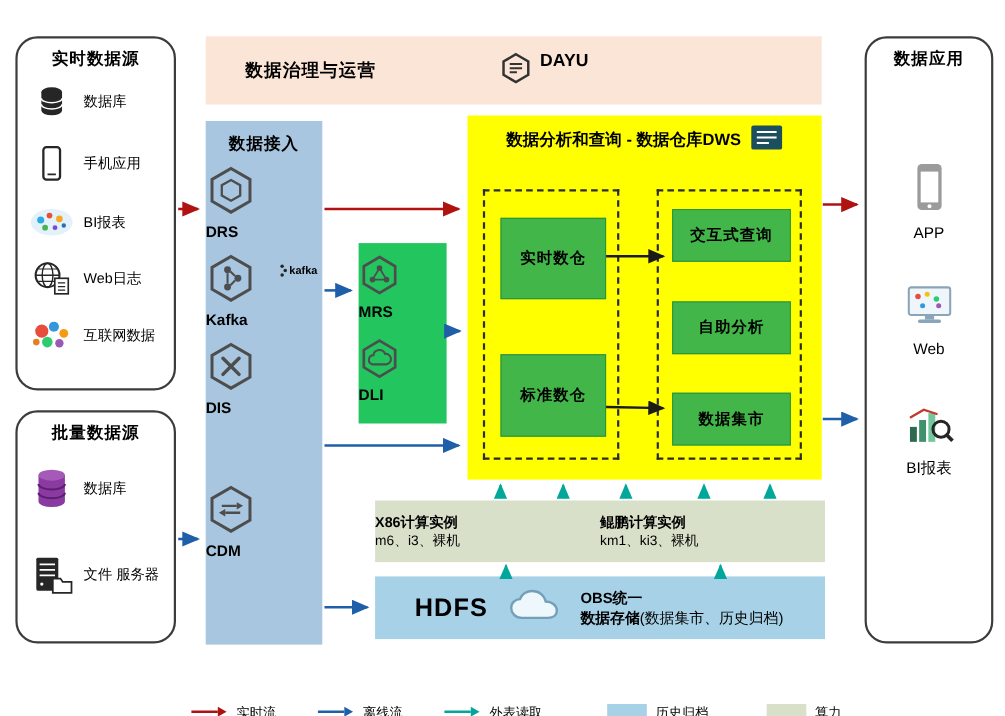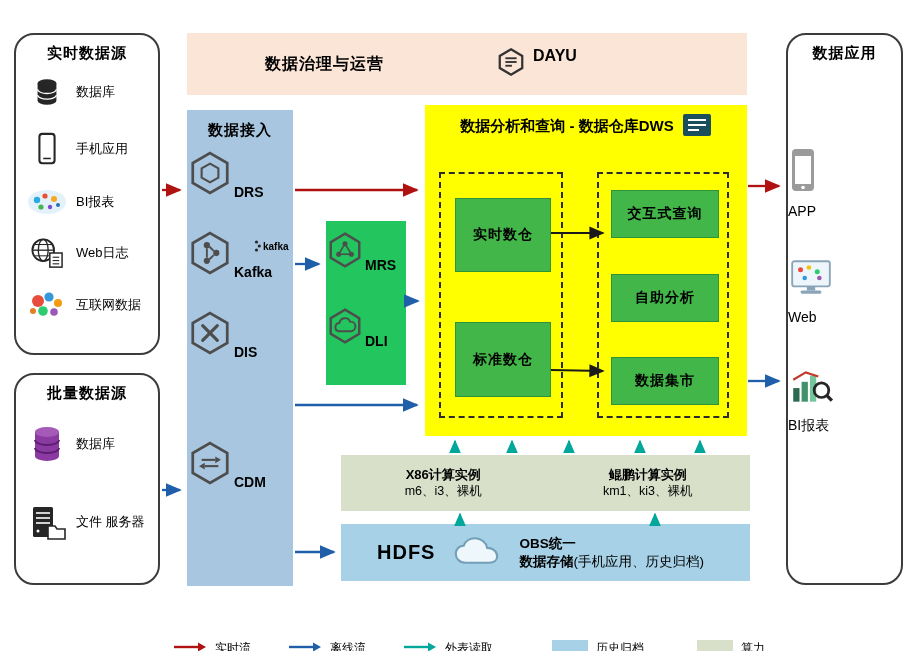--- a/index.html
+++ b/index.html
@@ -10,52 +10,52 @@
   .frame{position:absolute;border:2px solid #3c3c3c;border-radius:20px;background:#fff;display:flex;flex-direction:column}
   .frame-title{font-weight:bold;font-size:15px;text-align:center;padding-top:9px;letter-spacing:1px}
 
   .src-list{flex:1;display:flex;flex-direction:column;justify-content:space-around;padding:2px 0 22px}
   .src-item{display:flex;align-items:center;gap:7px;padding-left:9px;padding-right:4px}
   .icon-cell{flex:0 0 44px;display:flex;justify-content:center;align-items:center}
   .src-label{font-size:13px;line-height:1.25}
 
   
   .banner{position:absolute;left:187px;top:33px;width:560px;height:62px;background:#fbe5d6;display:flex;align-items:center}
-  .gov-title{font-weight:bold;font-size:16px;margin-left:78px;letter-spacing:1px}
+  .gov-title{font-weight:bold;font-size:16px;margin-left:36px;letter-spacing:1px}
   .dayu{display:flex;gap:7px;margin-left:112px;font-weight:bold;font-size:16px}
 
   
   .ingest{position:absolute;left:187px;top:110px;width:106px;height:476px;background:#a8c6df}
   .ingest-title{font-weight:bold;font-size:15px;text-align:center;padding-top:11px;letter-spacing:1px}
-  .svc{position:absolute;left:0;width:100%;display:flex;align-items:flex-end;gap:1px}
+  .svc{position:absolute;left:0;width:100%;display:flex;flex-direction:column;align-items:flex-start;gap:1px}
   .svc-label{font-weight:bold;font-size:14px}
   .kafka-mark{position:absolute;left:67px;top:10px;display:flex;align-items:center;gap:2px;font-size:10px;font-weight:bold}
 
   
   .graybox{position:absolute;left:326px;top:221px;width:80px;height:164px;background:#22c55e}
 
   
   .dws{position:absolute;left:425px;top:105px;width:322px;height:331px;background:#ffff00}
   .dws-title{display:flex;align-items:center;justify-content:center;gap:8px;padding-top:8px;font-weight:bold;font-size:15px}
   .dashed{position:absolute;border:2px dashed #2b2b2b}
   .green-box{position:absolute;background:#43b649;border:1px solid #2f9438;display:flex;align-items:center;justify-content:center;font-weight:bold;font-size:14px;letter-spacing:1px}
 
   
   .compute{position:absolute;left:341px;top:455px;width:409px;height:56px;background:#d8e0ca;display:flex;align-items:center}
-  .compute-cell{flex:1;text-align:center;line-height:1.35}
+  .compute-cell{flex:1;text-align:left;line-height:1.35}
   .compute-cell .t{font-weight:bold;font-size:13px}
   .compute-cell .s{font-size:12.5px}
   .hdfs{position:absolute;left:341px;top:524px;width:409px;height:57px;background:#a6d1e6;display:flex;align-items:center;padding-left:36px;gap:16px}
-  .hdfs-label{font-weight:bold;font-size:20px;letter-spacing:1px}
+  .hdfs-label{font-weight:bold;font-size:23px;letter-spacing:1px}
   .obs-text{font-size:13.5px;line-height:1.3}
   .obs-text .b{font-weight:bold}
 
   
   .apps{left:786px;top:33px;width:117px;height:552px}
-  .app-item{position:absolute;left:0;width:100%;display:flex;flex-direction:column;gap:7px;font-size:14px}
+  .app-item{position:absolute;left:0;width:100%;display:flex;flex-direction:column;align-items:center;gap:7px;font-size:14px}
 
   
   .legend-item{position:absolute;top:640px;display:flex;gap:8px;font-size:12px}
   .swatch{width:36px;height:19px;display:inline-block}
   .swatch.blue{background:#a6d1e6}
   .swatch.olive{background:#d8e0ca}
 
   .flow-layer{position:absolute;left:0;top:0;pointer-events:none;z-index:5}
 </style>
 </head>
@@ -312,21 +312,21 @@
 
   <div class="hdfs">
     <span class="hdfs-label">HDFS</span>
     <span>
       <svg width="52" height="34" viewBox="0 0 48 32">
           <path d="M13 27 C7 27 4 22.5 4 18.5 C4 14 7.5 11 11.5 11 C13 6.5 17.5 4 22 4 C28 4 32.5 8 33.5 13 C38.5 13 43 16 43 21 C43 25 39.5 27 35.5 27 Z" fill="#eef7fb" stroke="#73a0b8" stroke-width="2"></path>
         </svg>
     </span>
     <span class="obs-text">
       <span class="b">OBS统一</span><br>
-      <span class="b">数据存储</span><span>(手机应用、历史归档)</span>
+      <span class="b">数据存储</span><span>(数据集市、历史归档)</span>
     </span>
   </div>
 
   <div class="frame apps">
     <div class="frame-title">数据应用</div>
     <div class="app-item" style="top:112px">
       <span>
         <svg width="30" height="46" viewBox="0 0 30 46">
             <rect x="4" y="2" width="22" height="42" rx="4" fill="#9b9b9b"></rect>
             <rect x="7" y="9" width="16" height="28" fill="#fff"></rect>

